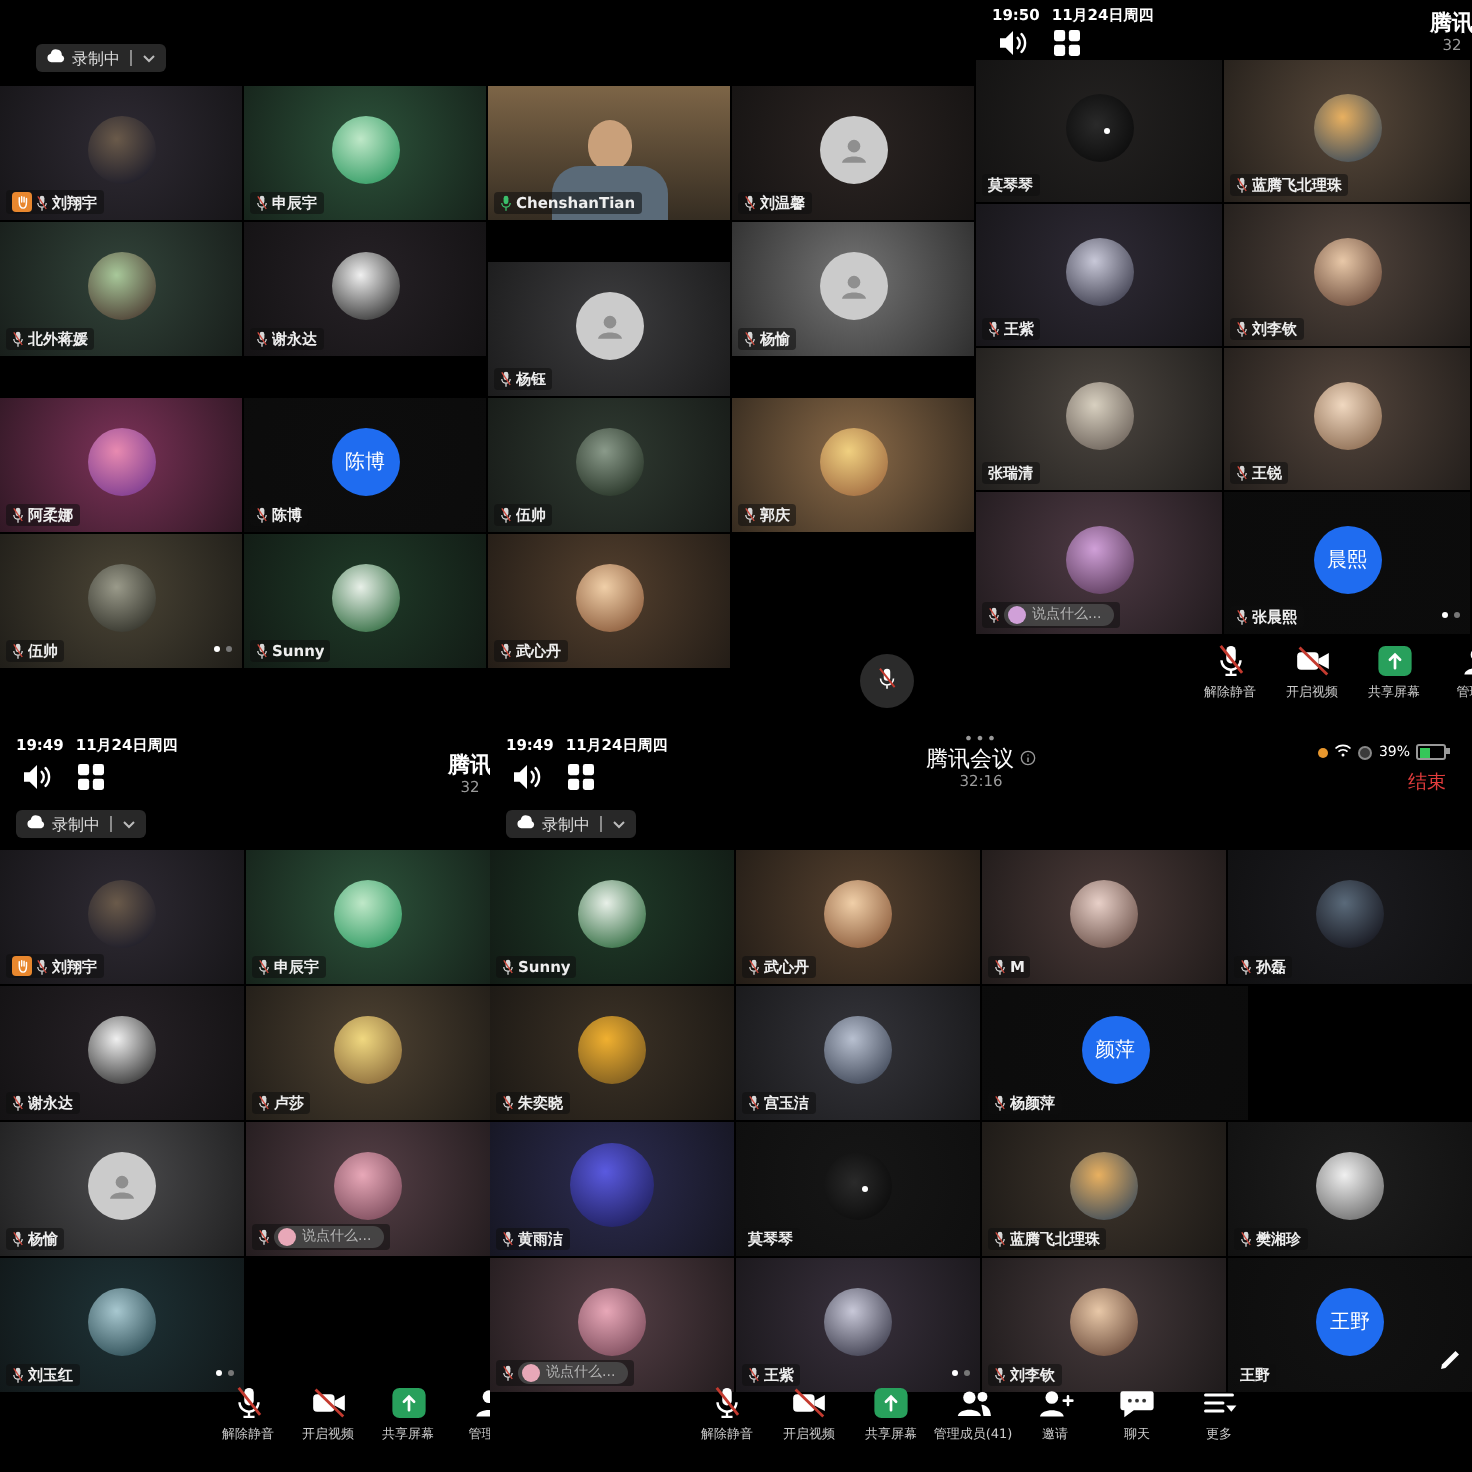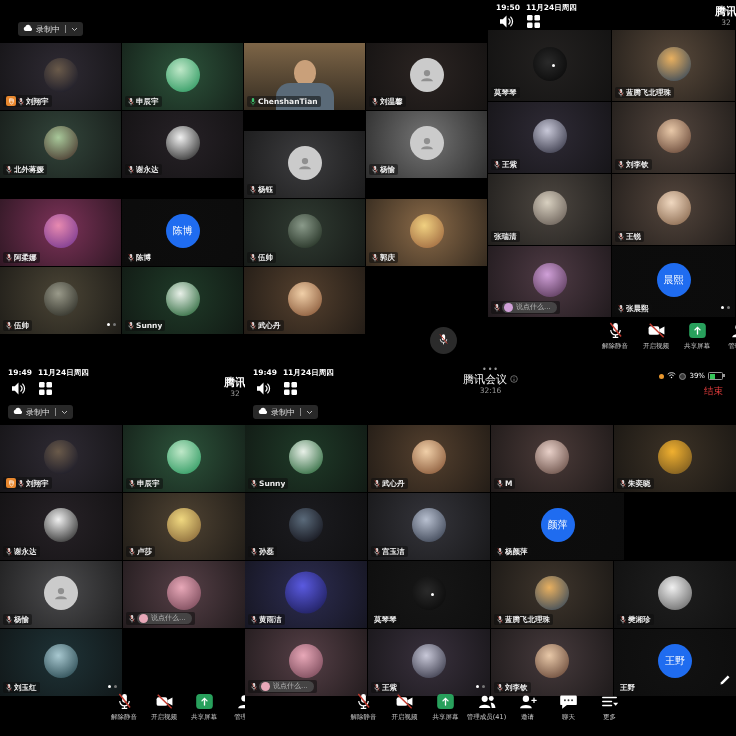--- a/index.html
+++ b/index.html
@@ -788,44 +788,44 @@
             <span class="mic">
               <svg width="6" height="9" viewBox="0 0 10 14">
                 <rect x="3" y="1" width="4" height="7" rx="2" fill="#d8d8d8"></rect>
                 <path d="M1.5 7a3.5 3.5 0 007 0M5 11v2.5" stroke="#d8d8d8" stroke-width="1.1" fill="none"></path>
                 <path d="M1.5 1.5l7 10.5" stroke="#d04a3e" stroke-width="1.1"></path>
               </svg>
             </span>
             <span class="nm">M</span>
           </div>
         </div>
+        <div class="tile" style="background: radial-gradient(circle at 50% 42%, rgb(27, 27, 31) 0%, rgb(11, 11, 11) 150%);">
+          <div class="av" style="background: radial-gradient(circle at 42% 34%, rgb(90, 106, 122) 0%, rgb(20, 20, 28) 88%);"></div>
+          <div class="lbl">
+            <span class="mic">
+              <svg width="6" height="9" viewBox="0 0 10 14">
+                <rect x="3" y="1" width="4" height="7" rx="2" fill="#d8d8d8"></rect>
+                <path d="M1.5 7a3.5 3.5 0 007 0M5 11v2.5" stroke="#d8d8d8" stroke-width="1.1" fill="none"></path>
+                <path d="M1.5 1.5l7 10.5" stroke="#d04a3e" stroke-width="1.1"></path>
+              </svg>
+            </span>
+            <span class="nm">孙磊</span>
+          </div>
+        </div>
         <div class="tile" style="background: radial-gradient(circle at 50% 42%, rgb(60, 50, 38) 0%, rgb(11, 11, 11) 150%);">
           <div class="av" style="background: radial-gradient(circle at 42% 34%, rgb(240, 176, 48) 0%, rgb(122, 90, 32) 88%);"></div>
           <div class="lbl">
             <span class="mic">
               <svg width="6" height="9" viewBox="0 0 10 14">
                 <rect x="3" y="1" width="4" height="7" rx="2" fill="#d8d8d8"></rect>
                 <path d="M1.5 7a3.5 3.5 0 007 0M5 11v2.5" stroke="#d8d8d8" stroke-width="1.1" fill="none"></path>
                 <path d="M1.5 1.5l7 10.5" stroke="#d04a3e" stroke-width="1.1"></path>
               </svg>
             </span>
             <span class="nm">朱奕晓</span>
-          </div>
-        </div>
-        <div class="tile" style="background: radial-gradient(circle at 50% 42%, rgb(27, 27, 31) 0%, rgb(11, 11, 11) 150%);">
-          <div class="av" style="background: radial-gradient(circle at 42% 34%, rgb(90, 106, 122) 0%, rgb(20, 20, 28) 88%);"></div>
-          <div class="lbl">
-            <span class="mic">
-              <svg width="6" height="9" viewBox="0 0 10 14">
-                <rect x="3" y="1" width="4" height="7" rx="2" fill="#d8d8d8"></rect>
-                <path d="M1.5 7a3.5 3.5 0 007 0M5 11v2.5" stroke="#d8d8d8" stroke-width="1.1" fill="none"></path>
-                <path d="M1.5 1.5l7 10.5" stroke="#d04a3e" stroke-width="1.1"></path>
-              </svg>
-            </span>
-            <span class="nm">孙磊</span>
           </div>
         </div>
         <div class="tile" style="background: radial-gradient(circle at 50% 42%, rgb(52, 52, 58) 0%, rgb(11, 11, 11) 150%);">
           <div class="av" style="background: radial-gradient(circle at 42% 34%, rgb(184, 192, 208) 0%, rgb(60, 68, 84) 88%);"></div>
           <div class="lbl">
             <span class="mic">
               <svg width="6" height="9" viewBox="0 0 10 14">
                 <rect x="3" y="1" width="4" height="7" rx="2" fill="#d8d8d8"></rect>
                 <path d="M1.5 7a3.5 3.5 0 007 0M5 11v2.5" stroke="#d8d8d8" stroke-width="1.1" fill="none"></path>
                 <path d="M1.5 1.5l7 10.5" stroke="#d04a3e" stroke-width="1.1"></path>

